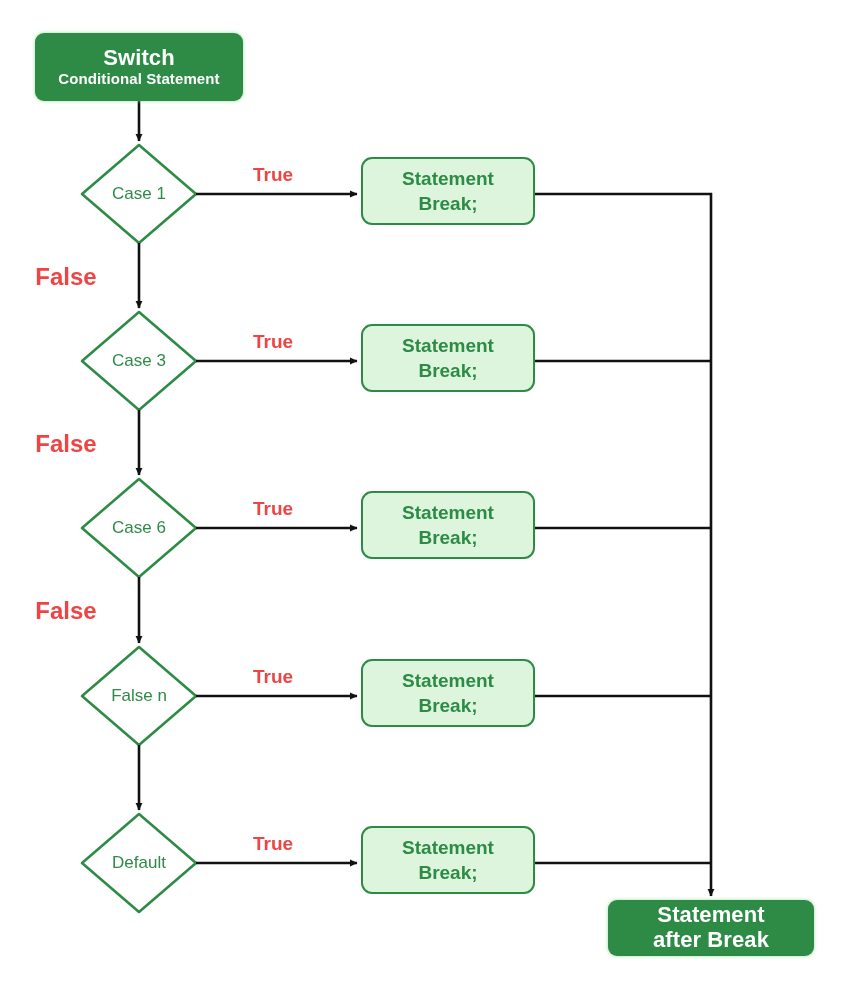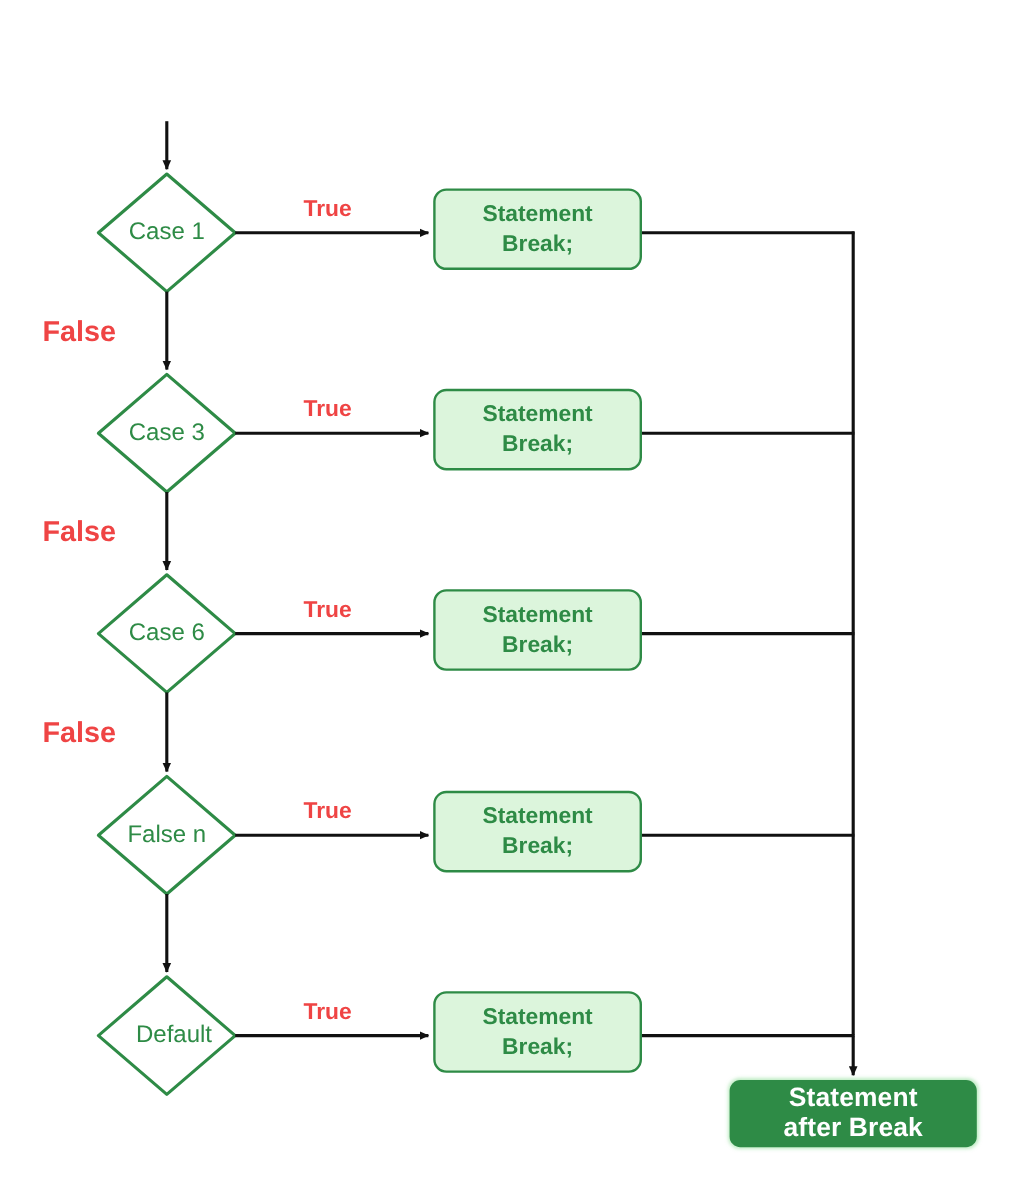--- a/index.html
+++ b/index.html
@@ -62,21 +62,21 @@
     display: flex;
     flex-direction: column;
     align-items: center;
     justify-content: center;
     box-sizing: border-box;
     line-height: 1.32;
   }
   .diamond-label {
     position: absolute;
     color: #2e8b46;
-    font-size: 20px;
+    font-size: 17px;
     font-weight: 400;
     text-align: center;
     white-space: nowrap;
     transform: translate(-50%, -50%);
     pointer-events: none;
   }
   .edge-label {
     position: absolute;
     color: #ef4444;
     font-size: 19px;
@@ -132,26 +132,30 @@
     <line x1="535" y1="361" x2="712" y2="361" stroke="#111111" stroke-width="2.6"></line>
     <line x1="535" y1="528" x2="712" y2="528" stroke="#111111" stroke-width="2.6"></line>
     <line x1="535" y1="696" x2="712" y2="696" stroke="#111111" stroke-width="2.6"></line>
     <line x1="535" y1="863" x2="712" y2="863" stroke="#111111" stroke-width="2.6"></line>
 
     <line x1="711" y1="193" x2="711" y2="863" stroke="#111111" stroke-width="2.6"></line>
 
     <line x1="711" y1="863" x2="711" y2="896" stroke="#111111" stroke-width="2.6" marker-end="url(#arrow)"></line>
   </svg>
 
+  <div class="term-box solid" style="left:35px; top:33px; width:208px; height:68px;">
+    <div class="title-lg">Switch</div>
+    <div class="title-sm">Conditional Statement</div>
+  </div>
 
   <div class="diamond-label" style="left:139px; top:194px;">Case 1</div>
   <div class="diamond-label" style="left:139px; top:361px;">Case 3</div>
   <div class="diamond-label" style="left:139px; top:528px;">Case 6</div>
   <div class="diamond-label" style="left:139px; top:696px;">False n</div>
-  <div class="diamond-label" style="left:139px; top:863px;margin-left:6px;">Default</div>
+  <div class="diamond-label" style="left:139px; top:863px;">Default</div>
 
   <div class="edge-label" style="left:273px; top:175px;">True</div>
   <div class="edge-label" style="left:273px; top:342px;">True</div>
   <div class="edge-label" style="left:273px; top:509px;">True</div>
   <div class="edge-label" style="left:273px; top:677px;">True</div>
   <div class="edge-label" style="left:273px; top:844px;">True</div>
 
   <div class="edge-label false-label" style="left:66px; top:277px;">False</div>
   <div class="edge-label false-label" style="left:66px; top:444px;">False</div>
   <div class="edge-label false-label" style="left:66px; top:611px;">False</div>

